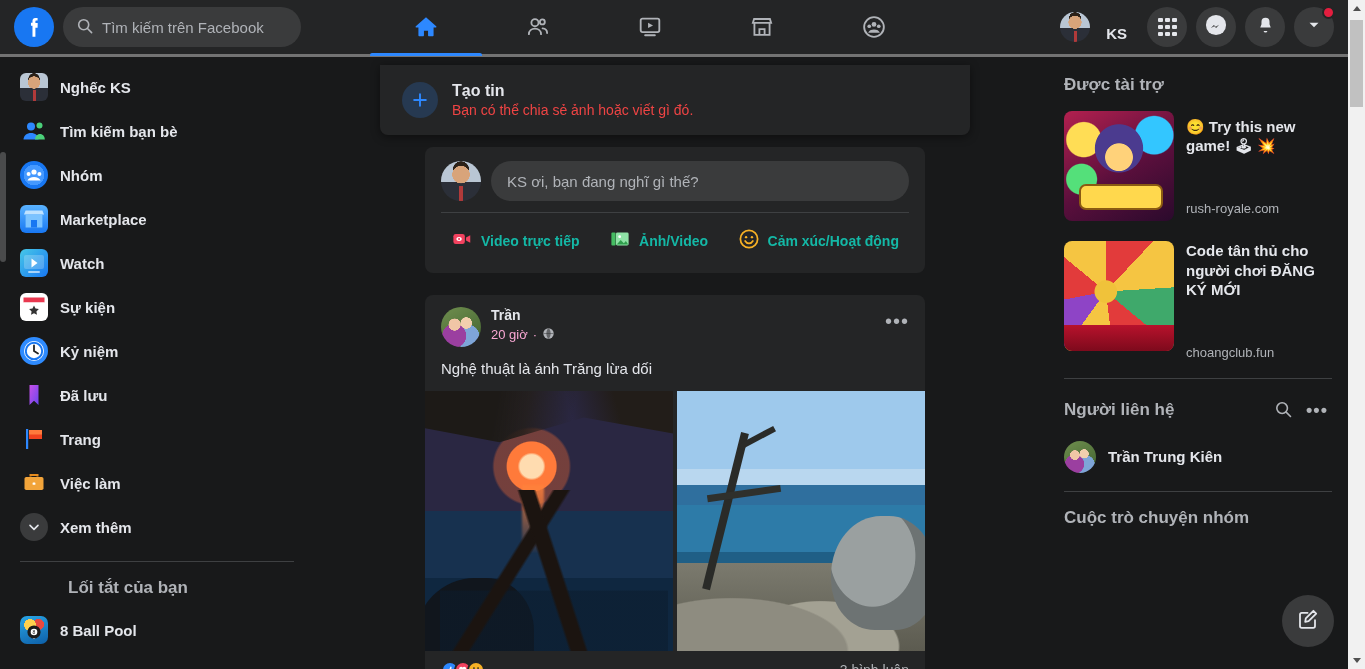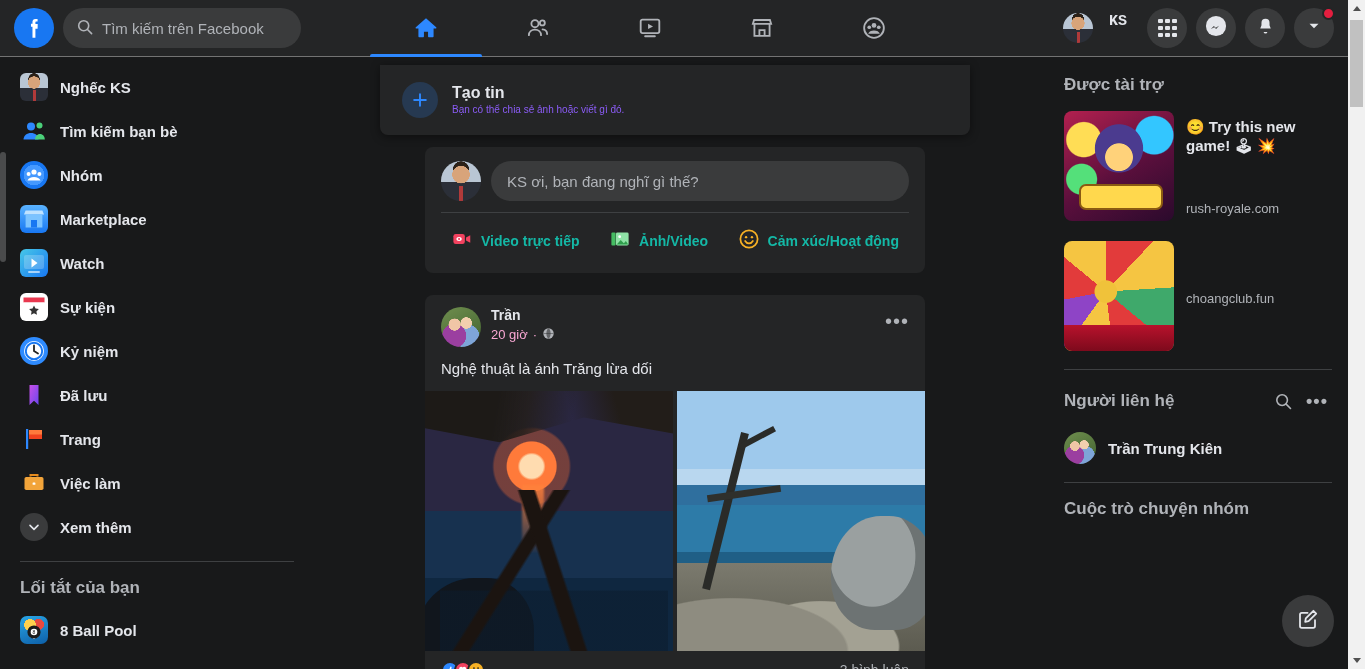--- a/index.html
+++ b/index.html
@@ -9,21 +9,21 @@
     font-family: "Liberation Sans", sans-serif;
     overflow: hidden;
   }
   body { position: relative; }
 
   
   .header {
     position: absolute; top: 0; left: 0; width: 1348px; height: 57px;
     background: #242526;
     display: flex; align-items: center;
-    border-bottom: 1px solid #737373;
+    border-bottom: 3px solid #737373;
     z-index: 40;
   }
   .hdr-left { display: flex; align-items: center; padding-left: 14px; gap: 9px; width: 370px; flex: none; }
   .fb-logo {
     width: 40px; height: 40px; border-radius: 50%;
     background: #1877f2; position: relative; flex: none;
     display: flex; align-items: center; justify-content: center;
   }
   .fb-logo svg { display: block; }
   .search-box {
@@ -39,22 +39,22 @@
     position: relative; cursor: pointer;
   }
   .nav-tab.active::after {
     content: ""; position: absolute; bottom: 0; left: 0; right: 0; height: 3px;
     background: #2d88ff; border-radius: 2px 2px 0 0;
   }
   .nav-tab svg { display: block; }
 
   .hdr-right { display: flex; align-items: center; gap: 9px; padding-right: 14px; flex: none; }
   .profile-pill {
-    display: flex; align-items: flex-start; gap: 16px; padding: 3px 11px 3px 3px;
-    border-radius: 20px; cursor: pointer; font-family: Liberation Mono, monospace;
+    display: flex; align-items: flex-end; gap: 16px; padding: 3px 11px 3px 3px;
+    border-radius: 20px; cursor: pointer;
   }
   .profile-pill .pp-name { color: #e4e6eb; font-size: 15px; font-weight: 600; }
   .circle-btn {
     width: 40px; height: 40px; border-radius: 50%; background: #3a3b3c;
     display: flex; align-items: center; justify-content: center; cursor: pointer;
     position: relative; flex: none;
   }
   .circle-btn .dot-badge {
     position: absolute; top: -1px; right: -1px; width: 13px; height: 13px;
     background: #e41e3f; border-radius: 50%; border: 2px solid #242526;
@@ -106,21 +106,21 @@
     display:flex; align-items:center; justify-content:center;
   }
   .ic-pool {
     background: radial-gradient(circle at 36% 32%, #ffd04d 0 22%, transparent 23%),
                 radial-gradient(circle at 66% 30%, #e7483f 0 20%, transparent 21%),
                 radial-gradient(circle at 50% 60%, #ffffff 0 26%, transparent 27%),
                 linear-gradient(160deg,#2aa6e6,#0d5fa8);
     border-radius: 7px;
   }
   .rail-divider { height:1px; background:#3e4042; margin: 12px 8px 12px 8px; }
-  .rail-head { color:#b0b3b8; font-size:17px; font-weight:600; padding: 4px 8px 10px 8px; }
+  .rail-head { color:#b0b3b8; font-size:17px; font-weight:600; padding: 4px 8px 10px 8px; margin-left: 48px; }
   .rail-scroll-thumb {
     position:absolute; left:0; top:95px; width:6px; height:110px;
     background:#4a4b4c; border-radius:3px;
   }
 
   
   .feed {
     position: absolute; top: 57px; left: 380px; width: 590px; bottom: 0;
     z-index: 5;
   }
@@ -130,21 +130,21 @@
     position: absolute; top: 8px; left: 0; width: 590px; height: 70px;
     background: #242526; border-bottom-left-radius: 8px; border-bottom-right-radius: 8px;
     display: flex; align-items: center; gap: 14px; padding: 0 22px;
     box-shadow: 0 2px 10px rgba(0,0,0,.45); z-index: 30;
   }
   .story-plus {
     width: 36px; height: 36px; border-radius: 50%; background: #263951;
     display:flex; align-items:center; justify-content:center; flex:none;
   }
   .story-tip .t1 { color:#e4e6eb; font-size:16px; font-weight:700; line-height:1.25; }
-  .story-tip .t2 { color:#8b5cf6; font-size:10px; line-height:1.35; }
+  .story-tip .t2 { color:#ef4444; font-size:14px; line-height:1.35; }
 
   .card {
     background: #242526; border-radius: 8px; width: 500px; margin: 0 auto;
   }
   .composer { margin-top: 90px; padding: 14px 16px 8px 16px; }
   .comp-row { display: flex; align-items: center; gap: 10px; }
   .comp-input {
     flex: 1; height: 40px; border-radius: 20px; background: #3a3b3c;
     display: flex; align-items: center; padding: 0 16px;
     color: #b0b3b8; font-size: 15px; cursor: pointer;
@@ -692,20 +692,21 @@
     <div class="ad-img ad-img-1"></div>
     <div class="ad-body">
       <div class="ad-title">😊 Try this new game! 🕹 💥</div>
       <div class="ad-url">rush-royale.com</div>
     </div>
   </div>
 
   <div class="ad">
     <div class="ad-img ad-img-2"></div>
     <div class="ad-body">
+      <div class="ad-title">Code tân thủ cho người chơi ĐĂNG KÝ MỚI</div>
       <div class="ad-url">choangclub.fun</div>
     </div>
   </div>
 
   <div class="rr-divider"></div>
 
   <div class="rr-head">
     <span>Người liên hệ</span>
     <span class="acts">
       <span class="rr-ibtn">

